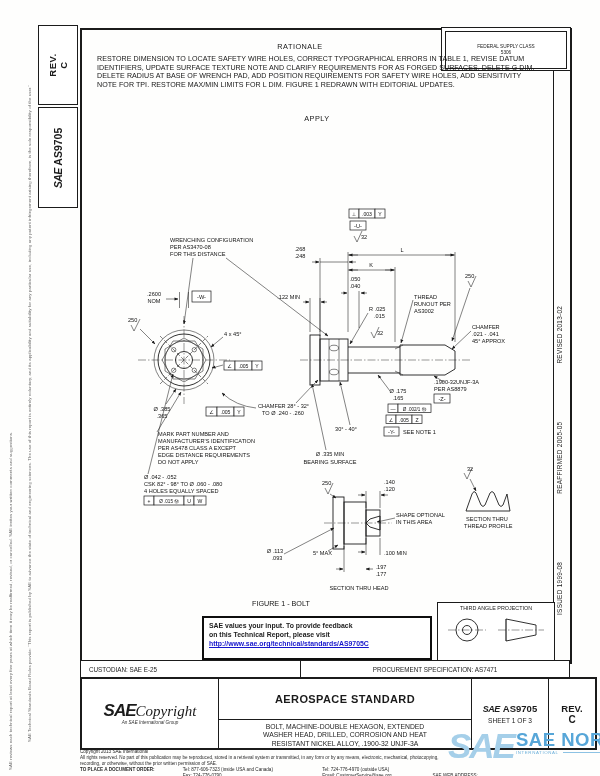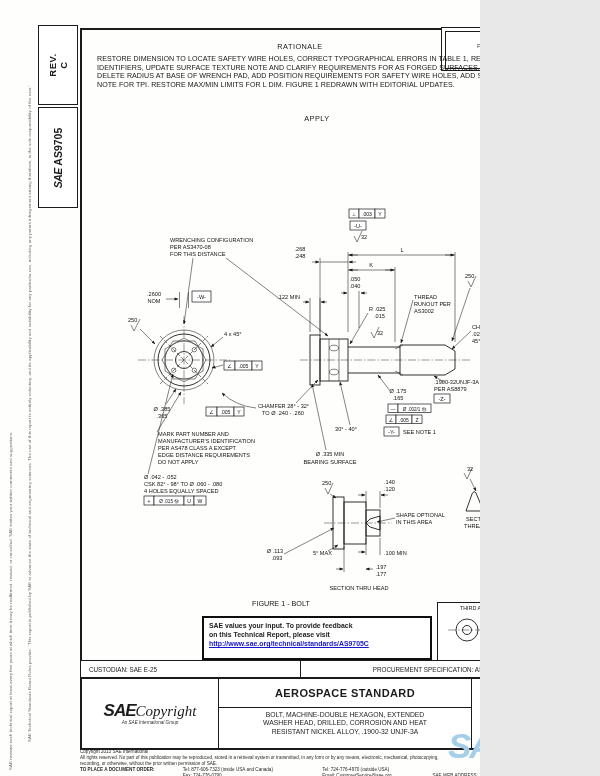--- a/index.html
+++ b/index.html
@@ -1,16 +1,16 @@
 <!DOCTYPE html>
 <html><head>
 <meta charset="utf-8">
 <style>
   html,body{margin:0;padding:0;background:#e8e8e8}
-  #page{position:relative;width:480px;height:776px;background:#fefefdff;background:#fefefd;
+  #page{position:relative;width:600px;height:776px;background:#fefefdff;background:#fefefd;
         font-family:"Liberation Sans","DejaVu Sans",sans-serif;color:#1b1b1b;overflow:hidden}
   .abs{position:absolute}
   .bx{border:1.8px solid #1b1b1b;background:#fff}
   .vrot{transform-origin:0 0;transform:rotate(-90deg)}
   .tiny{font-size:4.3px;line-height:5.6px;color:#6a6a6a;letter-spacing:.1px}
   .h{font-size:7.3px;letter-spacing:.5px;text-align:center;color:#161616}
   .para{font-size:7.1px;line-height:8.6px;letter-spacing:.05px;color:#161616}
   
   .rotbox{display:flex;align-items:center;justify-content:center}
   .rotbox .inner{transform:rotate(-90deg);text-align:center;white-space:nowrap}
@@ -41,21 +41,21 @@
   #revcol{font-size:6.4px;letter-spacing:.3px;display:flex;white-space:nowrap;color:#222}
   
   .cell{border:1.7px solid #1b1b1b;background:#fff;font-size:6.3px;display:flex;align-items:center}
   
   #tblock{display:flex;border:2px solid #1b1b1b;background:#fff}
   #tblock .tcell{border-right:1.7px solid #1b1b1b;display:flex;flex-direction:column;align-items:center}
   #logo-sae{font-style:italic;font-weight:bold;font-size:17px;letter-spacing:-1px;line-height:16px}
   #logo-aero{font-family:"Liberation Serif","DejaVu Serif",serif;font-style:italic;font-size:15px;line-height:16px}
   #logo-sub{font-style:italic;font-size:4.6px;color:#333;margin-top:1px}
   #as-header{width:100%;border-bottom:1.6px solid #1b1b1b;font-weight:bold;font-size:11px;
-             letter-spacing:.4px;text-align:center;padding:8px 0}
+             letter-spacing:.4px;text-align:center;padding:14px 0}
   .title-line{font-size:6.8px;line-height:8.4px;text-align:center}
   
   #foot{font-size:4.6px;line-height:5.9px;color:#2a2a2a}
   #foot .row{display:flex}
   
   #wm{display:flex;align-items:flex-start;pointer-events:none}
   #wm .mono{font-style:italic;font-weight:bold;font-size:35px;line-height:31px;color:#a5cfe9;letter-spacing:-2px}
   #wm .stack{margin-left:2px}
   #wm .name{font-weight:bold;font-size:18.5px;line-height:19px;color:#57a6d8;letter-spacing:.5px;white-space:nowrap}
   #wm .subrow{display:flex;align-items:center;margin-top:1px}

